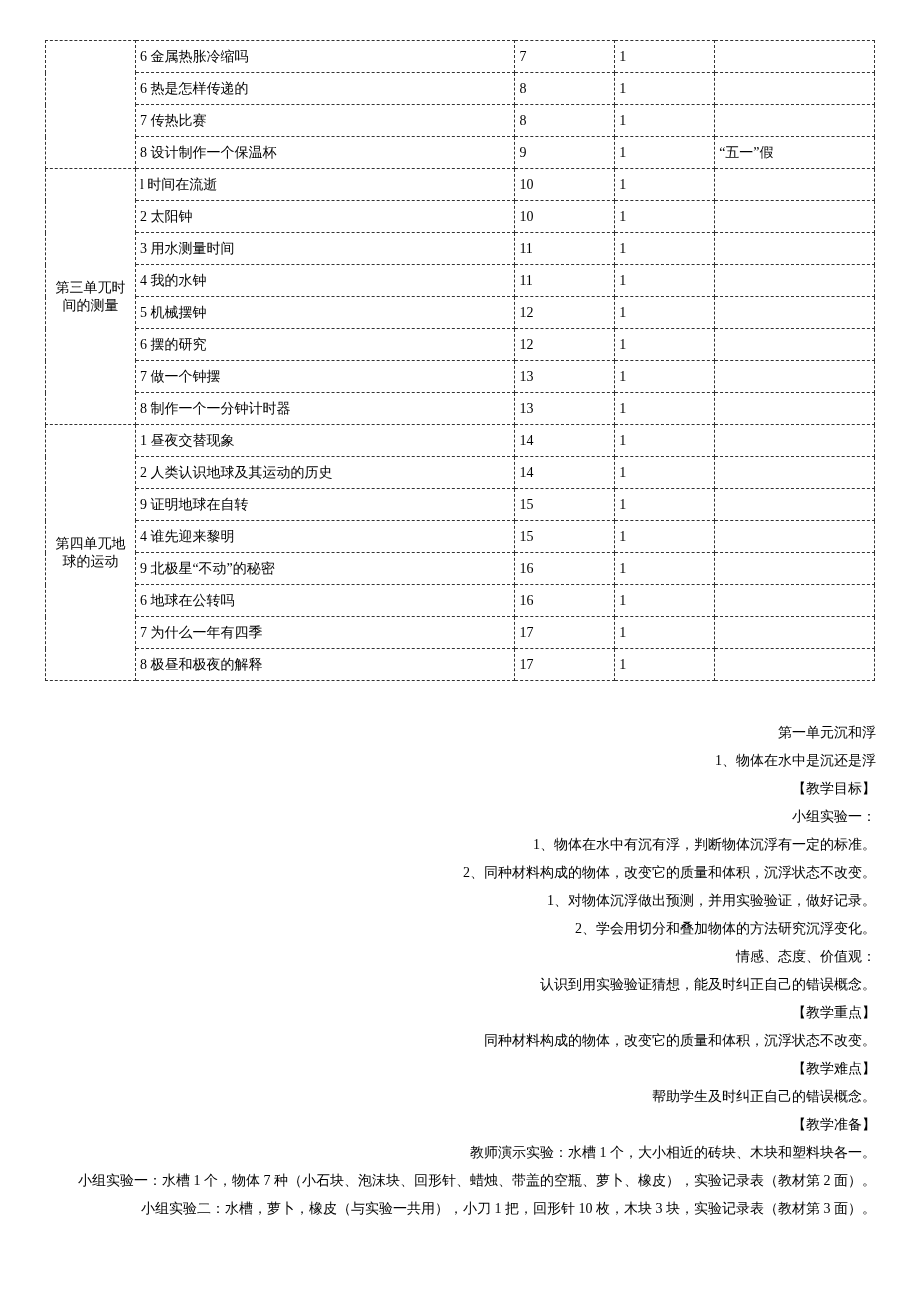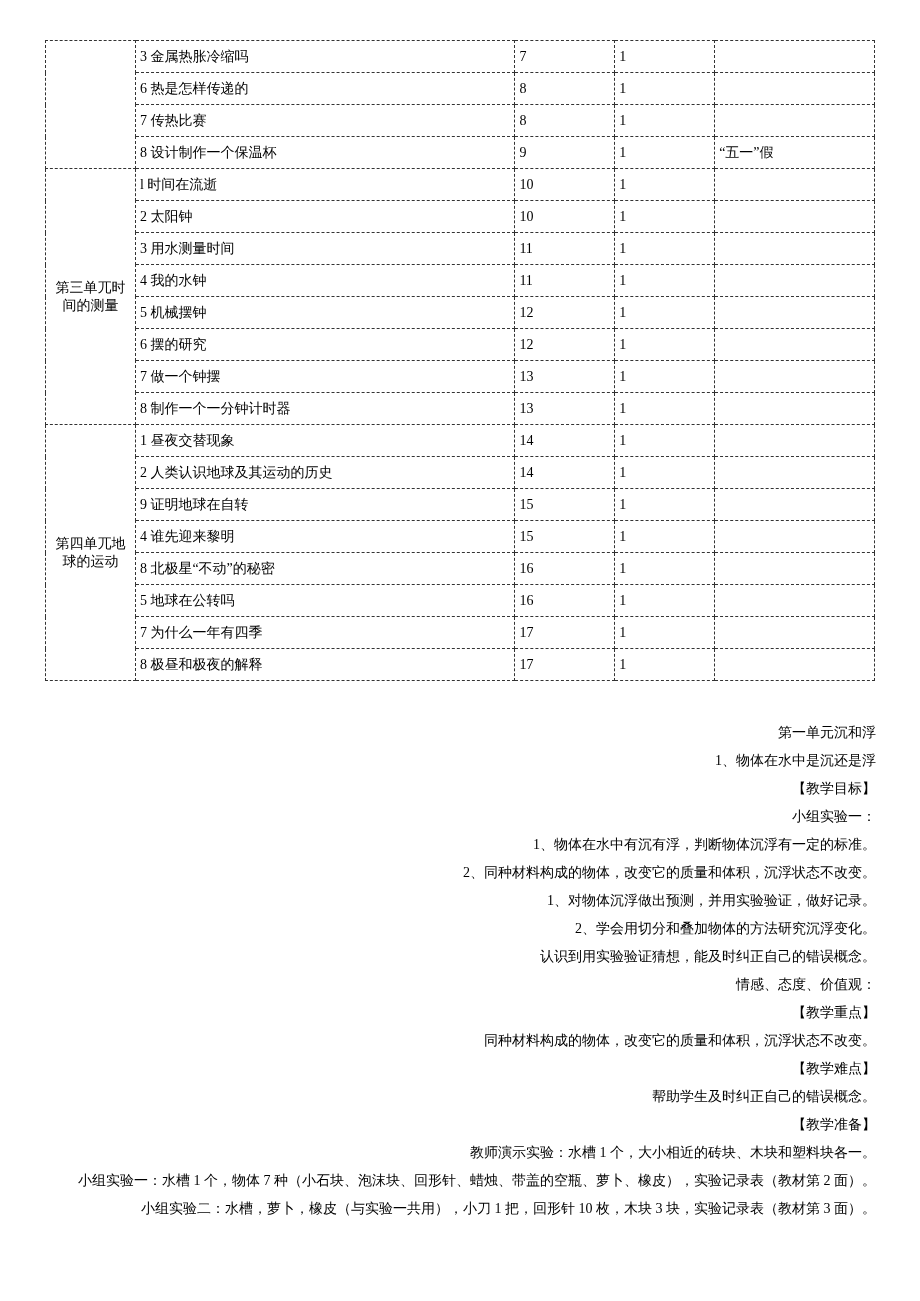--- a/index.html
+++ b/index.html
@@ -15,21 +15,21 @@
     .content p { margin: 4px; text-align: right; }
     .indent { text-indent: 2em; }
   </style>
 </head>
 <body>
 
 <table>
   <tbody id="table-body">
       <tr>
         <td class="col-unit" rowspan="4"></td>
-        <td class="col-topic">3 金属热胀冷缩吗</td>
+        <td class="col-topic">6 金属热胀冷缩吗</td>
         <td class="col-week">7</td>
         <td class="col-hours">1</td>
         <td class="col-note"></td>
       </tr>
       <tr>
         <td class="col-topic">6 热是怎样传递的</td>
         <td class="col-week">8</td>
         <td class="col-hours">1</td>
         <td class="col-note"></td>
       </tr>
@@ -113,27 +113,27 @@
         <td class="col-hours">1</td>
         <td class="col-note"></td>
       </tr>
       <tr>
         <td class="col-topic">4 谁先迎来黎明</td>
         <td class="col-week">15</td>
         <td class="col-hours">1</td>
         <td class="col-note"></td>
       </tr>
       <tr>
-        <td class="col-topic">8 北极星“不动”的秘密</td>
+        <td class="col-topic">9 北极星“不动”的秘密</td>
         <td class="col-week">16</td>
         <td class="col-hours">1</td>
         <td class="col-note"></td>
       </tr>
       <tr>
-        <td class="col-topic">5 地球在公转吗</td>
+        <td class="col-topic">6 地球在公转吗</td>
         <td class="col-week">16</td>
         <td class="col-hours">1</td>
         <td class="col-note"></td>
       </tr>
       <tr>
         <td class="col-topic">7 为什么一年有四季</td>
         <td class="col-week">17</td>
         <td class="col-hours">1</td>
         <td class="col-note"></td>
       </tr>
@@ -148,22 +148,22 @@
 
 <div class="content">
   <p>第一单元沉和浮</p>
   <p>1、物体在水中是沉还是浮</p>
   <p class="indent">【教学目标】</p>
   <p>小组实验一：</p>
   <p>1、物体在水中有沉有浮，判断物体沉浮有一定的标准。</p>
   <p>2、同种材料构成的物体，改变它的质量和体积，沉浮状态不改变。</p>
   <p>1、对物体沉浮做出预测，并用实验验证，做好记录。</p>
   <p>2、学会用切分和叠加物体的方法研究沉浮变化。</p>
+  <p>情感、态度、价值观：</p>
   <p>认识到用实验验证猜想，能及时纠正自己的错误概念。</p>
-  <p>情感、态度、价值观：</p>
   <p class="indent">【教学重点】</p>
   <p>同种材料构成的物体，改变它的质量和体积，沉浮状态不改变。</p>
   <p class="indent">【教学难点】</p>
   <p>帮助学生及时纠正自己的错误概念。</p>
   <p class="indent">【教学准备】</p>
   <p>教师演示实验：水槽 1 个，大小相近的砖块、木块和塑料块各一。</p>
   <p>小组实验一：水槽 1 个，物体 7 种（小石块、泡沫块、回形针、蜡烛、带盖的空瓶、萝卜、橡皮），实验记录表（教材第 2 面）。</p>
   <p>小组实验二：水槽，萝卜，橡皮（与实验一共用），小刀 1 把，回形针 10 枚，木块 3 块，实验记录表（教材第 3 面）。</p>
 </div>
 

